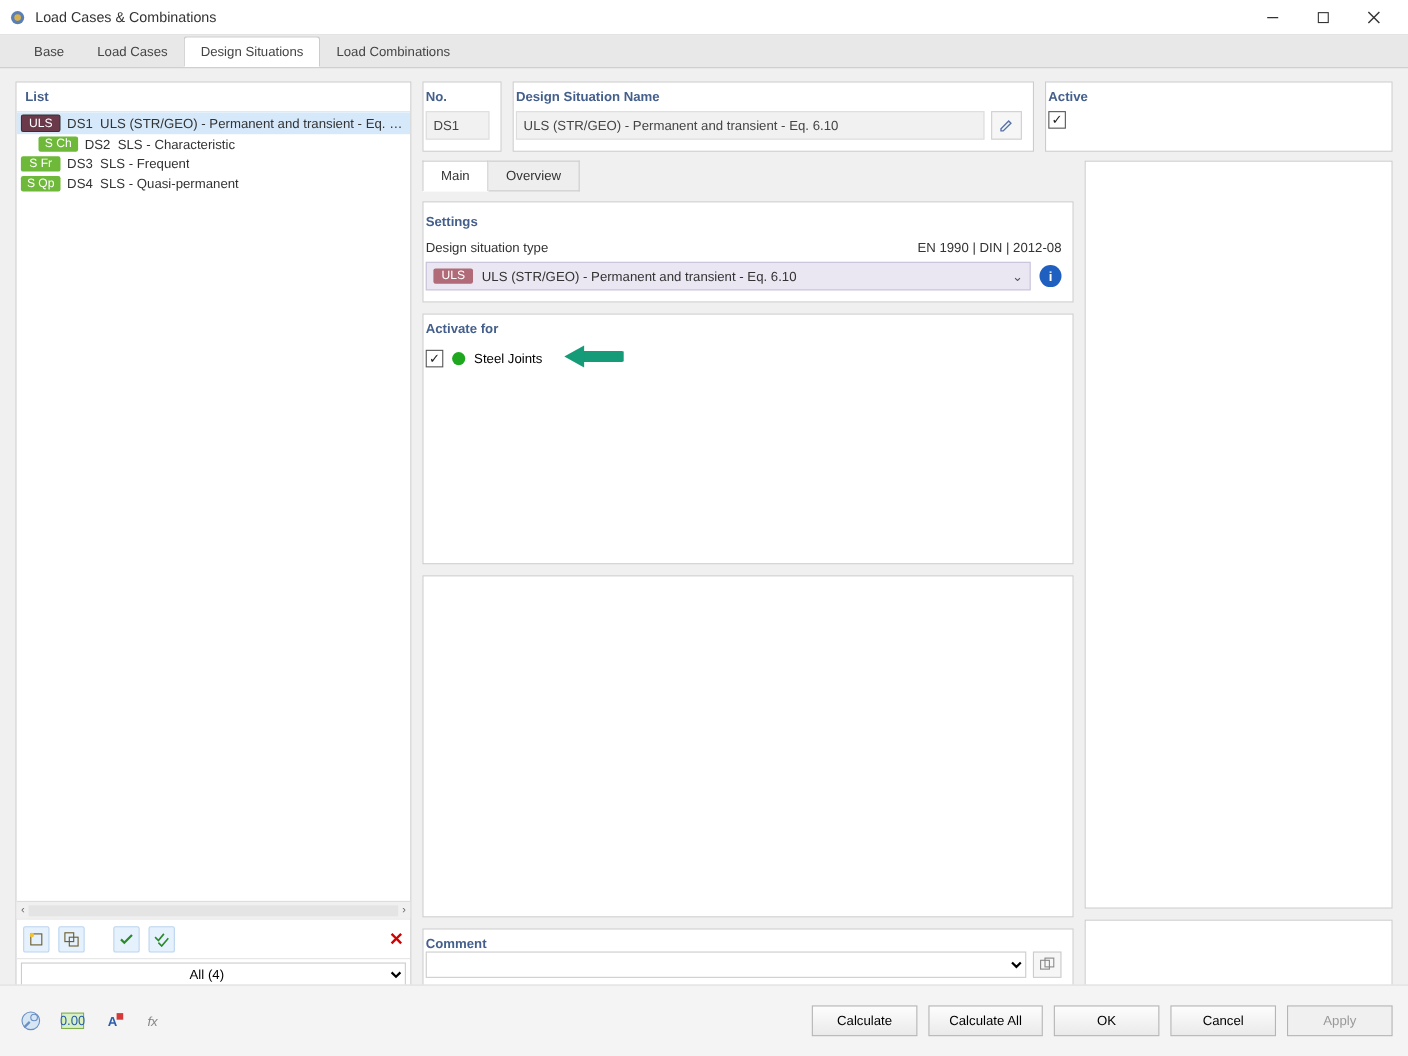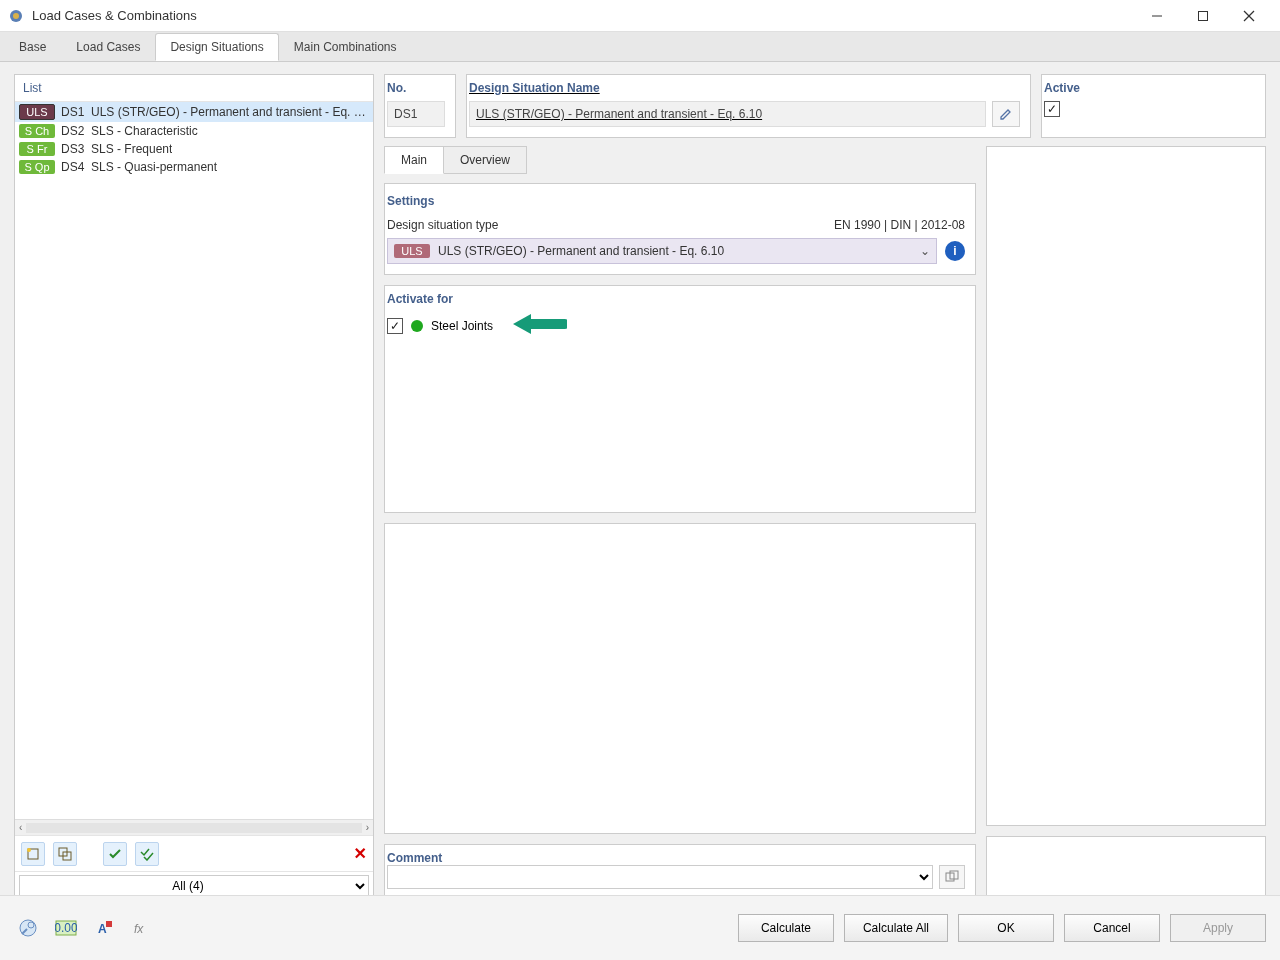--- a/index.html
+++ b/index.html
@@ -5,60 +5,60 @@
 * { box-sizing: border-box; margin: 0; padding: 0; font-family: "Segoe UI", Tahoma, sans-serif; font-size: 12px; }
 body { background: #f0f0f0; width: 1280px; height: 960px; overflow: hidden; position: relative; }
 
 
 .titlebar { height: 32px; background: #fff; display: flex; align-items: center; padding: 0 8px; border-bottom: 1px solid #e0e0e0; }
 .titlebar .icon { width: 16px; height: 16px; margin-right: 8px; }
 .titlebar .title { flex: 1; color: #333; font-size: 13px; }
 .titlebar .winbtn { width: 46px; height: 32px; display: flex; align-items: center; justify-content: center; cursor: pointer; }
 
 
-.tabstrip { height: 30px; background: #e8e8e8; display: flex; align-items: flex-end; padding-left: 4px; border-bottom: 1px solid #ccc; }
+.tabstrip { height: 30px; background: #e8e8e8; display: flex; align-items: flex-end; padding-left: 16px; border-bottom: 1px solid #ccc; }
 .tabstrip .tab { padding: 6px 14px; color: #444; cursor: pointer; border: 1px solid transparent; }
 .tabstrip .tab.active { background: #fff; border: 1px solid #ccc; border-bottom: 1px solid #fff; border-top-left-radius: 3px; border-top-right-radius: 3px; }
 
 
 .content { position: absolute; top: 62px; left: 0; right: 0; bottom: 54px; padding: 12px 14px 6px 14px; }
 .content-flex { display: flex; gap: 10px; height: 100%; }
 
 
 .left-panel { width: 360px; background: #fff; border: 1px solid #ccc; display: flex; flex-direction: column; }
-.panel-heading { color: #445f8b; font-weight: 400; padding: 6px 8px; border-bottom: 1px solid #e5e5e5; font-size: 12px; }
+.panel-heading { color: #445f8b; font-weight: 700; padding: 6px 8px; border-bottom: 1px solid #e5e5e5; font-size: 12px; }
 .list-body { flex: 1; overflow: hidden; }
 .list-row { display: flex; align-items: center; padding: 2px 4px; cursor: pointer; white-space: nowrap; overflow: hidden; }
 .list-row.selected { background: #d6e9fb; }
 .tag { display: inline-block; width: 36px; text-align: center; color: #fff; font-size: 11px; border-radius: 2px; margin-right: 6px; padding: 1px 0; }
 .tag.uls { background: #b06a78; }
 .tag.uls.sel { background: #6b3a4a; border: 1px solid #333; }
-.tag.sch { background: #6fb93a; }
+.tag.sch { background: #6fb93a; margin-left: 16px; }
 .tag.sfr { background: #6fb93a; }
 .tag.sqp { background: #6fb93a; }
 .list-row .id { width: 30px; color: #333; }
 .list-row .name { color: #333; overflow: hidden; text-overflow: ellipsis; }
 .scroll-stub { height: 16px; background: #f0f0f0; display: flex; align-items: center; justify-content: space-between; padding: 0 4px; border-top: 1px solid #ddd; }
 .scroll-stub .arrow { color: #666; cursor: pointer; font-size: 10px; }
 .scroll-stub .track { flex:1; height:10px; background:#e4e4e4; margin:0 4px; }
 
 .left-toolbar { height: 36px; display: flex; align-items: center; gap: 8px; padding: 4px 6px; border-top: 1px solid #e5e5e5; }
 .tb-btn { width: 24px; height: 24px; border: 1px solid #bcd4ee; background: #e5f1fc; display: flex; align-items: center; justify-content: center; cursor: pointer; border-radius: 2px; }
 .tb-del { margin-left: auto; color: #d40000; font-weight: bold; font-size: 16px; cursor: pointer; }
 
 .left-filter { height: 28px; border-top: 1px solid #e5e5e5; display: flex; align-items: center; }
 .left-filter select { flex: 1; border: 1px solid #ccc; height: 22px; margin: 0 4px; padding: 0 17px; background: #fff; text-align: center; }
 
 
 .right-panel { flex: 1; display: flex; flex-direction: column; gap: 8px; }
 .right-header { display: flex; gap: 10px; }
 .box { background: #fff; border: 1px solid #ccc; padding: 6px 10px 10px 2px; }
 .box-no { width: 72px; }
-.box-name { flex: 1; text-decoration: underline; }
-.box-active { width: 225px; }
+.box-name { flex: 1; }
+.box-active { width: 316px; }
 .box .label { color: #445f8b; font-weight: 600; margin-bottom: 6px; font-size: 12px; }
 .field-ro { background: #f1f1f1; border: 1px solid #ddd; padding: 4px 6px; height: 26px; display: flex; align-items: center; color: #444; }
 .name-row { display: flex; gap: 6px; align-items: center; }
 .name-row .field-ro { flex: 1; }
 .edit-btn { width: 28px; height: 26px; border: 1px solid #cfcfcf; background: #f6f6f6; display: flex; align-items: center; justify-content: center; cursor: pointer; }
 .chk { width: 16px; height: 16px; border: 1px solid #555; display: inline-flex; align-items: center; justify-content: center; background: #fff; cursor: pointer; }
 .chk.checked::after { content: "✓"; font-size: 12px; color: #222; }
 
 
 .inner-tabs { display: flex; }
@@ -130,21 +130,21 @@
         <line x1="1" y1="1" x2="11" y2="11" stroke="#333" stroke-width="1.3"></line>
         <line x1="11" y1="1" x2="1" y2="11" stroke="#333" stroke-width="1.3"></line>
       </svg>
     </div>
 </div>
 
 <div class="tabstrip">
   <div class="tab">Base</div>
   <div class="tab">Load Cases</div>
   <div class="tab active">Design Situations</div>
-  <div class="tab">Main Combinations</div>
+  <div class="tab">Load Combinations</div>
 </div>
 
 <div class="content">
   <div class="content-flex">
 
     <div class="left-panel">
       <div class="panel-heading">List</div>
       <div class="list-body">
         <div class="list-row selected">
           <span class="tag uls sel">ULS</span>

